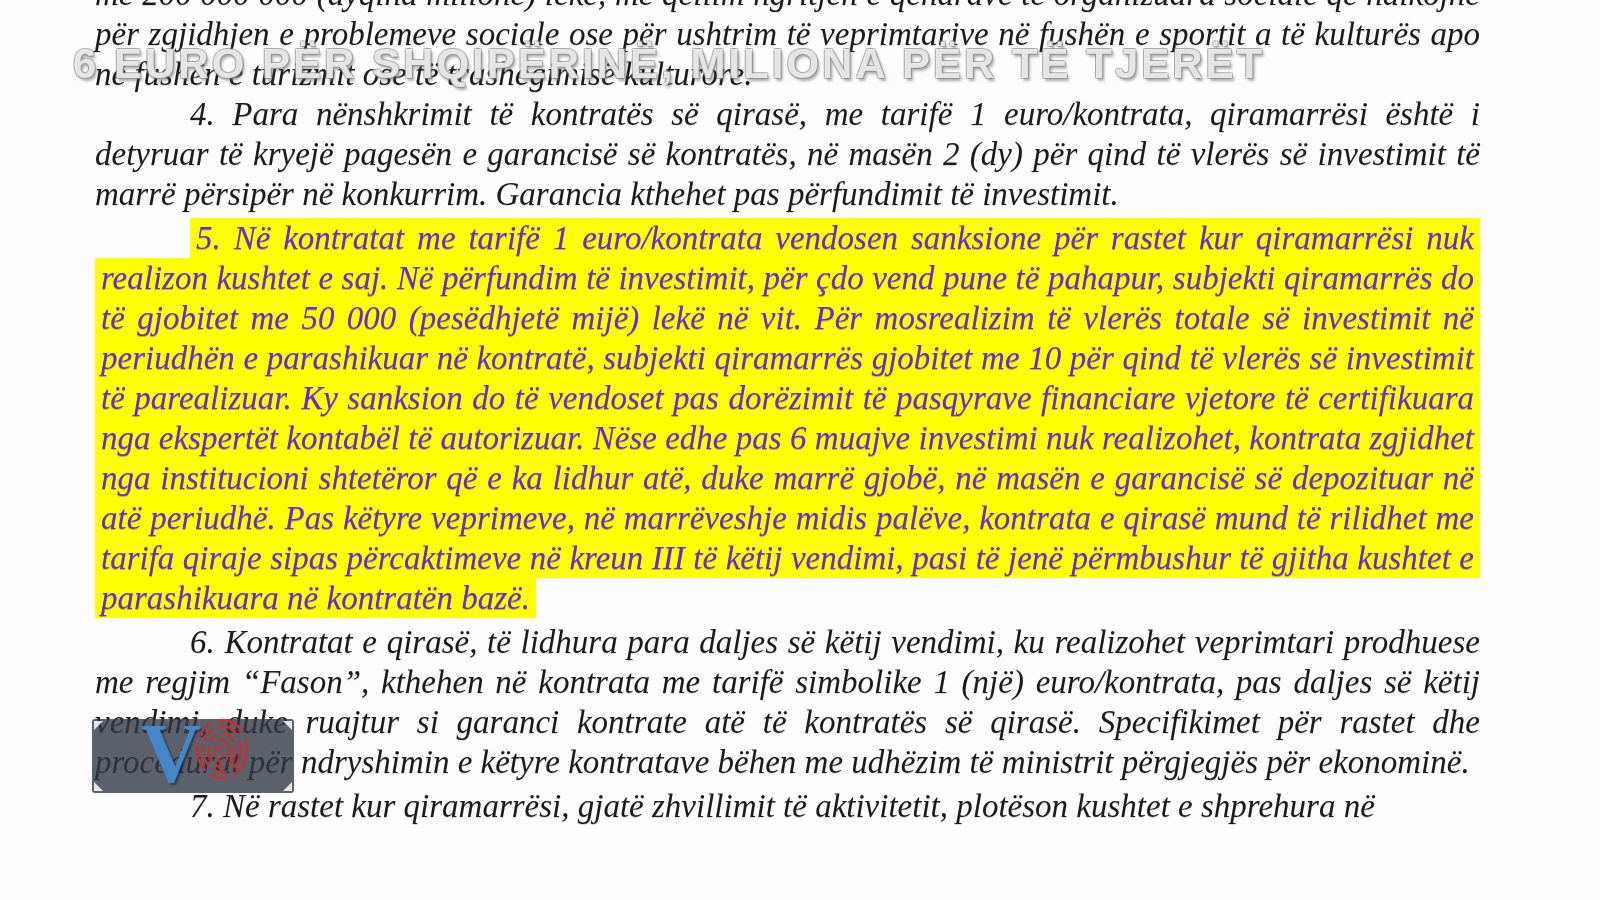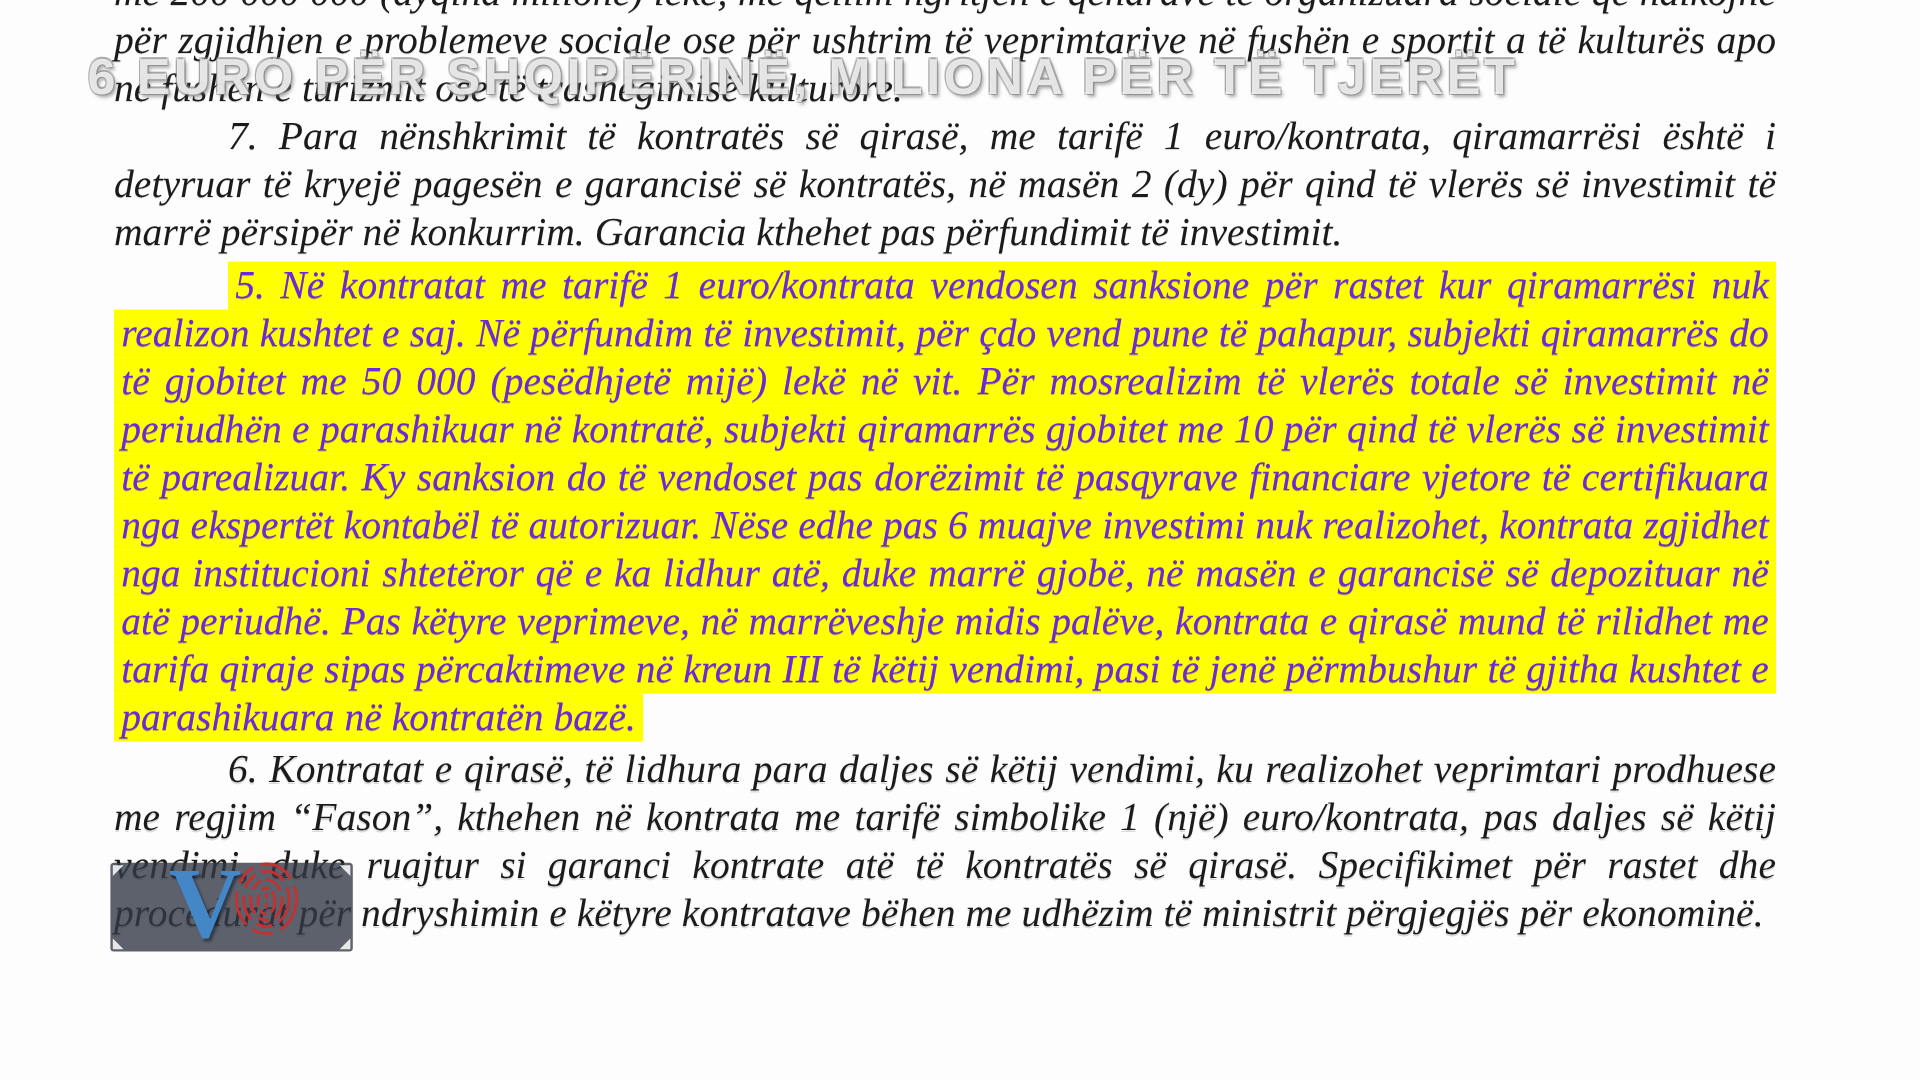--- a/index.html
+++ b/index.html
@@ -89,23 +89,24 @@
   .c-bl { left: 2px; bottom: 2px; border-width: 9px 0 0 9px; border-color: transparent transparent transparent rgba(255,255,255,0.85); }
   .c-br { right: 2px; bottom: 2px; border-width: 0 0 9px 9px; border-color: transparent transparent rgba(255,255,255,0.85) transparent; }
 </style>
 </head>
 <body>
 
 <div class="stage">
 
   <div class="doc">
     <p class="para intro">me 200 000 000 (dyqind milionë) lekë, me qëllim ngritjen e qendrave të organizuara sociale që ndikojnë për zgjidhjen e problemeve sociale ose për ushtrim të veprimtarive në fushën e sportit a të kulturës apo në fushën e turizmit ose të trashëgimisë kulturore.</p>
-    <p class="para">7. Para nënshkrimit të kontratës së qirasë, me tarifë 1 euro/kontrata, qiramarrësi është i detyruar të kryejë pagesën e garancisë së kontratës, në masën 2 (dy) për qind të vlerës së investimit të marrë përsipër në konkurrim. Garancia kthehet pas përfundimit të investimit.</p>
+    <p class="para">4. Para nënshkrimit të kontratës së qirasë, me tarifë 1 euro/kontrata, qiramarrësi është i detyruar të kryejë pagesën e garancisë së kontratës, në masën 2 (dy) për qind të vlerës së investimit të marrë përsipër në konkurrim. Garancia kthehet pas përfundimit të investimit.</p>
     <p class="para p5"><span class="hl">5. Në kontratat me tarifë 1 euro/kontrata vendosen sanksione për rastet kur qiramarrësi nuk realizon kushtet e saj. Në përfundim të investimit, për çdo vend pune të pahapur, subjekti qiramarrës do të gjobitet me 50 000 (pesëdhjetë mijë) lekë në vit. Për mosrealizim të vlerës totale së investimit në periudhën e parashikuar në kontratë, subjekti qiramarrës gjobitet me 10 për qind të vlerës së investimit të parealizuar. Ky sanksion do të vendoset pas dorëzimit të pasqyrave financiare vjetore të certifikuara nga ekspertët kontabël të autorizuar. Nëse edhe pas 6 muajve investimi nuk realizohet, kontrata zgjidhet nga institucioni shtetëror që e ka lidhur atë, duke marrë gjobë, në masën e garancisë së depozituar në atë periudhë. Pas këtyre veprimeve, në marrëveshje midis palëve, kontrata e qirasë mund të rilidhet me tarifa qiraje sipas përcaktimeve në kreun III të këtij vendimi, pasi të jenë përmbushur të gjitha kushtet e parashikuara në kontratën bazë.</span></p>
     <p class="para">6. Kontratat e qirasë, të lidhura para daljes së këtij vendimi, ku realizohet veprimtari prodhuese me regjim “Fason”, kthehen në kontrata me tarifë simbolike 1 (një) euro/kontrata, pas daljes së këtij vendimi, duke ruajtur si garanci kontrate atë të kontratës së qirasë. Specifikimet për rastet dhe procedurat për ndryshimin e këtyre kontratave bëhen me udhëzim të ministrit përgjegjës për ekonominë.</p>
+    <p class="para p7">7. Në rastet kur qiramarrësi, gjatë zhvillimit të aktivitetit, plotëson kushtet e shprehura në</p>
   </div>
 
   <div class="caption">6 EURO PËR SHQIPËRINË, MILIONA PËR TË TJERËT</div>
 
   <div class="vetting">
     <span class="corner c-tl"></span>
     <span class="corner c-tr"></span>
     <span class="corner c-bl"></span>
     <span class="corner c-br"></span>
     <span class="wm-letter wm-v">V</span>

